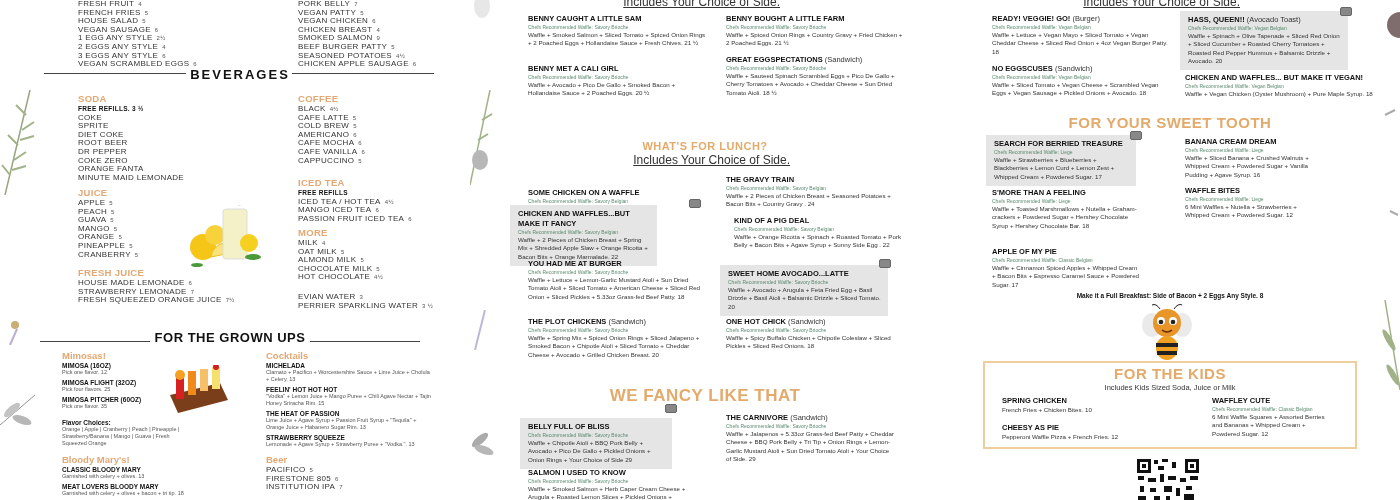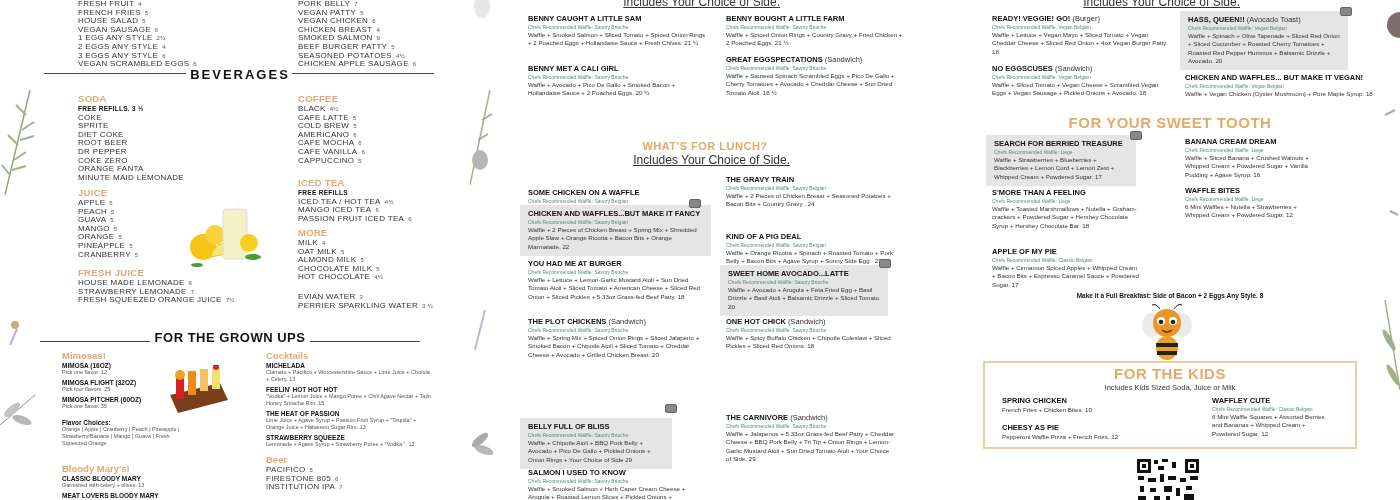--- a/index.html
+++ b/index.html
@@ -165,21 +165,21 @@
   <div class="abs" style="left:62px;top:350px;width:150px;">
     <div class="cat">Mimosas!</div>
     <div class="gu-item-title" style="margin-top:0">MIMOSA (16OZ)</div>
     <div class="gu-item-desc">Pick one flavor. 12</div>
     <div class="gu-item-title">MIMOSA FLIGHT (32OZ)</div>
     <div class="gu-item-desc">Pick four flavors. 25</div>
     <div class="gu-item-title">MIMOSA PITCHER (60OZ)</div>
     <div class="gu-item-desc">Pick one flavor. 35</div>
     <div class="gu-item-title" style="margin-top:9px">Flavor Choices:</div>
     <div class="gu-item-desc" style="width:125px">Orange | Apple | Cranberry | Peach | Pineapple | Strawberry/Banana | Mango | Guava | Fresh Squeezed Orange</div>
-    <div class="cat" style="margin-top:16px">Bloody Mary's!</div>
+    <div class="cat" style="margin-top:7px">Bloody Mary's!</div>
     <div class="gu-item-title" style="margin-top:0">CLASSIC BLOODY MARY</div>
     <div class="gu-item-desc">Garnished with celery + olives. 13</div>
     <div class="gu-item-title">MEAT LOVERS BLOODY MARY</div>
     <div class="gu-item-desc">Garnished with celery + olives + bacon + tri tip. 18</div>
   </div>
 
   <svg class="abs" style="left:168px;top:365px" width="62" height="50">
     <polygon points="2,30 52,18 60,35 10,48" fill="#7a3e1a"></polygon>
     <rect x="8" y="10" width="8" height="24" fill="#d82020"></rect>
     <rect x="20" y="6" width="8" height="24" fill="#f08a1a"></rect>
@@ -249,21 +249,21 @@
   </div>
 
   <div class="big-head" style="left:100px;top:140px;width:270px;font-size:11px;">WHAT'S FOR LUNCH?</div>
   <div class="sub-head" style="left:150px;top:153px;width:170px;">Includes Your Choice of Side.</div>
 
   <div class="item" style="left:58px;top:188px;">
     <div class="name">SOME CHICKEN ON A WAFFLE</div>
     <div class="chef">Chefs Recommended Waffle: Savory Belgian</div>
     <div class="desc">Waffle + 3 Pieces of Chicken Breast. 19</div>
   </div>
-  <div class="item hl" style="left:50px;top:205px;width:191px;">
+  <div class="item hl" style="left:40px;top:205px;width:147px;">
     <div class="name">CHICKEN AND WAFFLES...BUT MAKE IT FANCY</div>
     <div class="chef">Chefs Recommended Waffle: Savory Belgian</div>
     <div class="desc">Waffle + 2 Pieces of Chicken Breast + Spring Mix + Shredded Apple Slaw + Orange Ricotta + Bacon Bits + Orange Marmalade. 22</div>
   </div>
   <div class="cam" style="left:219px;top:199px;"></div>
   <div class="item" style="left:58px;top:259px;">
     <div class="name">YOU HAD ME AT BURGER</div>
     <div class="chef">Chefs Recommended Waffle: Savory Brioche</div>
     <div class="desc">Waffle + Lettuce + Lemon-Garlic Mustard Aioli + Sun Dried Tomato Aioli + Sliced Tomato + American Cheese + Sliced Red Onion + Sliced Pickles + 5.33oz Grass-fed Beef Patty. 18</div>
   </div>
@@ -271,37 +271,38 @@
     <div class="name"><span>THE PLOT CHICKENS</span> <span class="sub">(Sandwich)</span></div>
     <div class="chef">Chefs Recommended Waffle: Savory Brioche</div>
     <div class="desc">Waffle + Spring Mix + Spiced Onion Rings + Sliced Jalapeno + Smoked Bacon + Chipotle Aioli + Sliced Tomato + Cheddar Cheese + Avocado + Grilled Chicken Breast. 20</div>
   </div>
 
   <div class="item" style="left:256px;top:175px;">
     <div class="name">THE GRAVY TRAIN</div>
     <div class="chef">Chefs Recommended Waffle: Savory Belgian</div>
     <div class="desc">Waffle + 2 Pieces of Chicken Breast + Seasoned Potatoes + Bacon Bits + Country Gravy . 24</div>
   </div>
-  <div class="item" style="left:256px;top:216px;margin-top:16px;">
+  <div class="item" style="left:264px;top:216px;">
     <div class="name">KIND OF A PIG DEAL</div>
     <div class="chef">Chefs Recommended Waffle: Savory Belgian</div>
     <div class="desc">Waffle + Orange Ricotta + Spinach + Roasted Tomato + Pork Belly + Bacon Bits + Agave Syrup + Sunny Side Egg . 22</div>
   </div>
   <div class="item hl" style="left:250px;top:265px;width:168px;">
     <div class="name">SWEET HOME AVOCADO...LATTE</div>
     <div class="chef">Chefs Recommended Waffle: Savory Brioche</div>
     <div class="desc">Waffle + Avocado + Arugula + Feta Fried Egg + Basil Drizzle + Basil Aioli + Balsamic Drizzle + Sliced Tomato. 20</div>
   </div>
   <div class="cam" style="left:409px;top:259px;"></div>
   <div class="item" style="left:256px;top:317px;">
     <div class="name"><span>ONE HOT CHICK</span> <span class="sub">(Sandwich)</span></div>
     <div class="chef">Chefs Recommended Waffle: Savory Brioche</div>
     <div class="desc">Waffle + Spicy Buffalo Chicken + Chipotle Coleslaw + Sliced Pickles + Sliced Red Onions. 18</div>
   </div>
 
+  <div class="big-head" style="left:110px;top:386px;width:250px;font-size:17px;">WE FANCY LIKE THAT</div>
   <div class="item hl" style="left:50px;top:410px;width:152px;margin-top:8px;">
     <div class="name">BELLY FULL OF BLISS</div>
     <div class="chef">Chefs Recommended Waffle: Savory Brioche</div>
     <div class="desc">Waffle + Chipotle Aioli + BBQ Pork Belly + Avocado + Pico De Gallo + Pickled Onions + Onion Rings + Your Choice of Side 29</div>
   </div>
   <div class="cam" style="left:195px;top:404px;"></div>
   <div class="item" style="left:58px;top:468px;width:170px;">
     <div class="name">SALMON I USED TO KNOW</div>
     <div class="chef">Chefs Recommended Waffle: Savory Brioche</div>
     <div class="desc">Waffle + Smoked Salmon + Herb Caper Cream Cheese + Arugula + Roasted Lemon Slices + Pickled Onions +</div>

